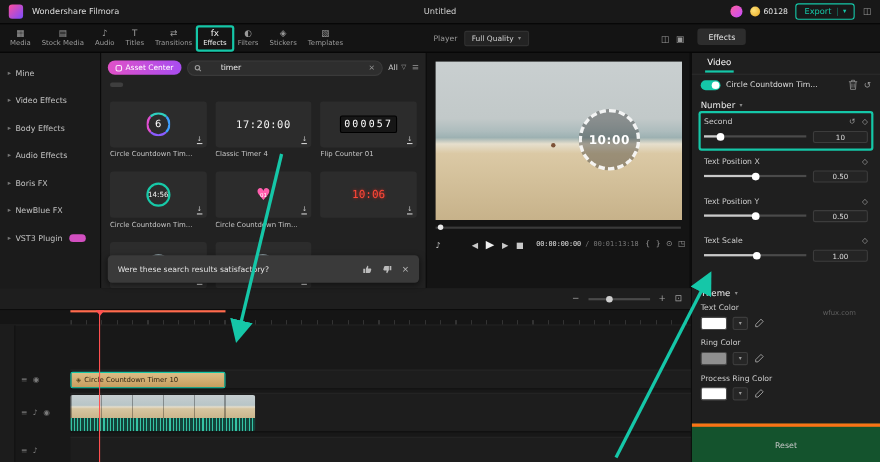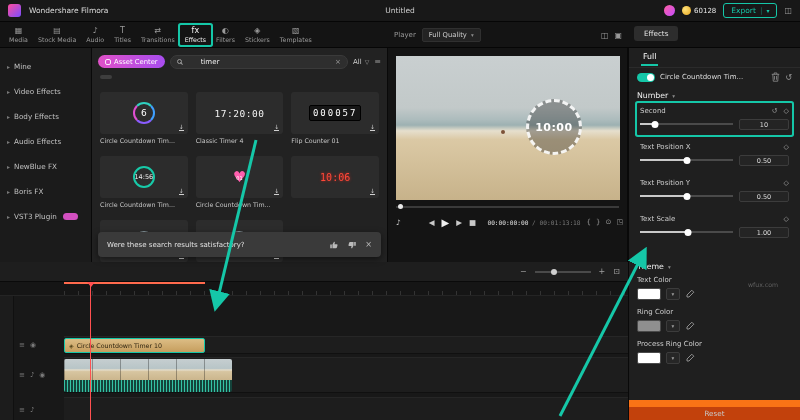--- a/index.html
+++ b/index.html
@@ -124,21 +124,21 @@
 .fill{height:2px;background:#c9c9c9}
 .knob{position:absolute;top:-2.5px;width:7px;height:7px;background:#fff;border-radius:50%;transform:translateX(-50%)}
 .p-val{width:50px;height:11px;border:1px solid #3c3c3c;background:#242424;color:#ddd;font-size:6.5px;text-align:center;line-height:10px;border-radius:2px;flex:none}
 .theme-head{margin-top:10px}
 .crow{padding:2px 8px 6px;flex:none}
 .c-label{font-size:7px;color:#ccc;margin-bottom:4px}
 .c-controls{display:flex;align-items:center;gap:5px}
 .swatch{width:24px;height:12px;border-radius:2px;border:1px solid #4a4a4a}
 .c-dd{width:14px;height:12px;border:1px solid #3c3c3c;background:#262626;border-radius:2px;color:#9a9a9a;font-size:5.5px;display:flex;align-items:center;justify-content:center}
 .dropper{width:10px;height:10px}
-.reset-bar{margin-top:auto;height:20px;border-top:7px solid #f97316;background:#c2410c;display:flex;align-items:center;justify-content:center;font-size:7.2px;color:#c9c9c9;flex:none}
+.reset-bar{margin-top:auto;height:35px;border-top:3px solid #f97316;background:#14532d;display:flex;align-items:center;justify-content:center;font-size:7.2px;color:#c9c9c9;flex:none}
 
 
 .timeline{position:absolute;left:0;top:262px;width:628px;bottom:0;background:#181818}
 .tl-toolbar{position:absolute;top:0;left:0;right:0;height:20px;background:#1e1e1e;border-bottom:1px solid #0a0a0a;display:flex;align-items:center;padding:0 8px}
 .tl-left{display:flex;gap:9px;align-items:center}
 .ticon{color:#a0a0a0;font-size:8px}
 .ticon.k-teal{color:#15c7a8}
 .tl-right{margin-left:auto;display:flex;gap:8px;align-items:center}
 .zoom-slider{width:56px;height:2px;background:#4a4a4a;position:relative}
 .zoom-slider .zknob{position:absolute;left:30%;top:-2px;width:6px;height:6px;border-radius:50%;background:#cfcfcf}
@@ -280,26 +280,26 @@
     <span class="lbl">Body Effects</span>
 
   </div>
     <div class="side-item">
     <span class="chev">▸</span>
     <span class="lbl">Audio Effects</span>
 
   </div>
     <div class="side-item">
     <span class="chev">▸</span>
-    <span class="lbl">NewBlue FX</span>
+    <span class="lbl">Boris FX</span>
 
   </div>
     <div class="side-item">
     <span class="chev">▸</span>
-    <span class="lbl">Boris FX</span>
+    <span class="lbl">NewBlue FX</span>
 
   </div>
     <div class="side-item has-badge">
     <span class="chev">▸</span>
     <span class="lbl">VST3 Plugin</span>
     <span class="badge"></span>
   </div>
   </div>
 
 <div class="assets">
@@ -433,21 +433,21 @@
       <span>{</span>
       <span>}</span>
       <span>⊙</span>
       <span>◳</span>
     </span>
   </div>
 </div>
 
 <div class="props">
   <div class="subtab-row">
-    <span class="subtab">Full</span>
+    <span class="subtab">Video</span>
   </div>
   <div class="effect-row">
     <span class="switch"></span>
     <span class="effect-name">Circle Countdown Tim...</span>
     <svg class="trash" viewBox="0 0 10 11">
         <path d="M.8 2.5h8.4M3.5 2.5V1h3v1.5M2 2.5l.5 7.7h5L8 2.5M3.9 4.3v4.2M6.1 4.3v4.2" stroke="#9a9a9a" stroke-width=".8" fill="none"></path>
       </svg>
     <span class="e-reset">↺</span>
   </div>
   <div class="sec-head">

